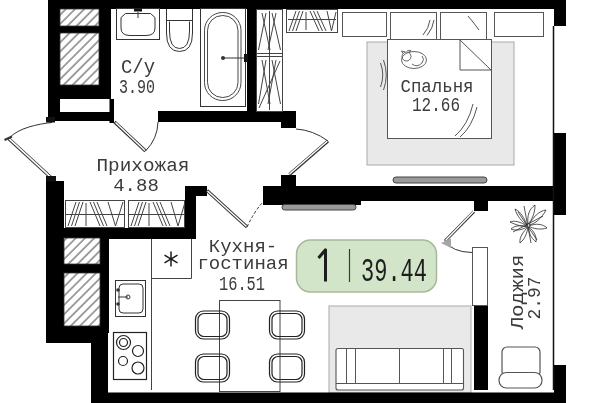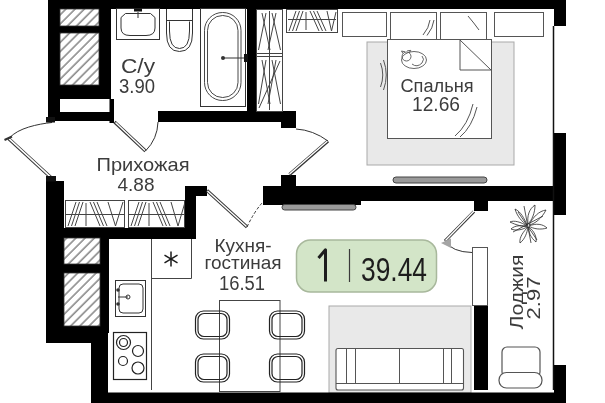--- a/index.html
+++ b/index.html
@@ -1,17 +1,17 @@
 <!DOCTYPE html>
 <html><head>
 <meta charset="utf-8">
 <style>
 html,body{margin:0;padding:0;background:#fff;}
 #wrap{position:relative;width:566px;height:403px;overflow:hidden;background:#fff;filter:grayscale(0.001);
-font-family:Liberation Sans, sans-serif;text-align:center;}
+font-family:Liberation Mono, monospace;text-align:center;}
 svg{display:block}
 .lbl{fill:#3c3c3c;}
 </style>
 </head>
 <body>
 <div id="wrap">
 <svg width="605" height="403" viewBox="0 0 605 403">
 <defs>
 <pattern id="hatch" patternUnits="userSpaceOnUse" width="6.5" height="6.5" patternTransform="rotate(45)">
 <rect width="6.5" height="6.5" fill="#fff"></rect>

